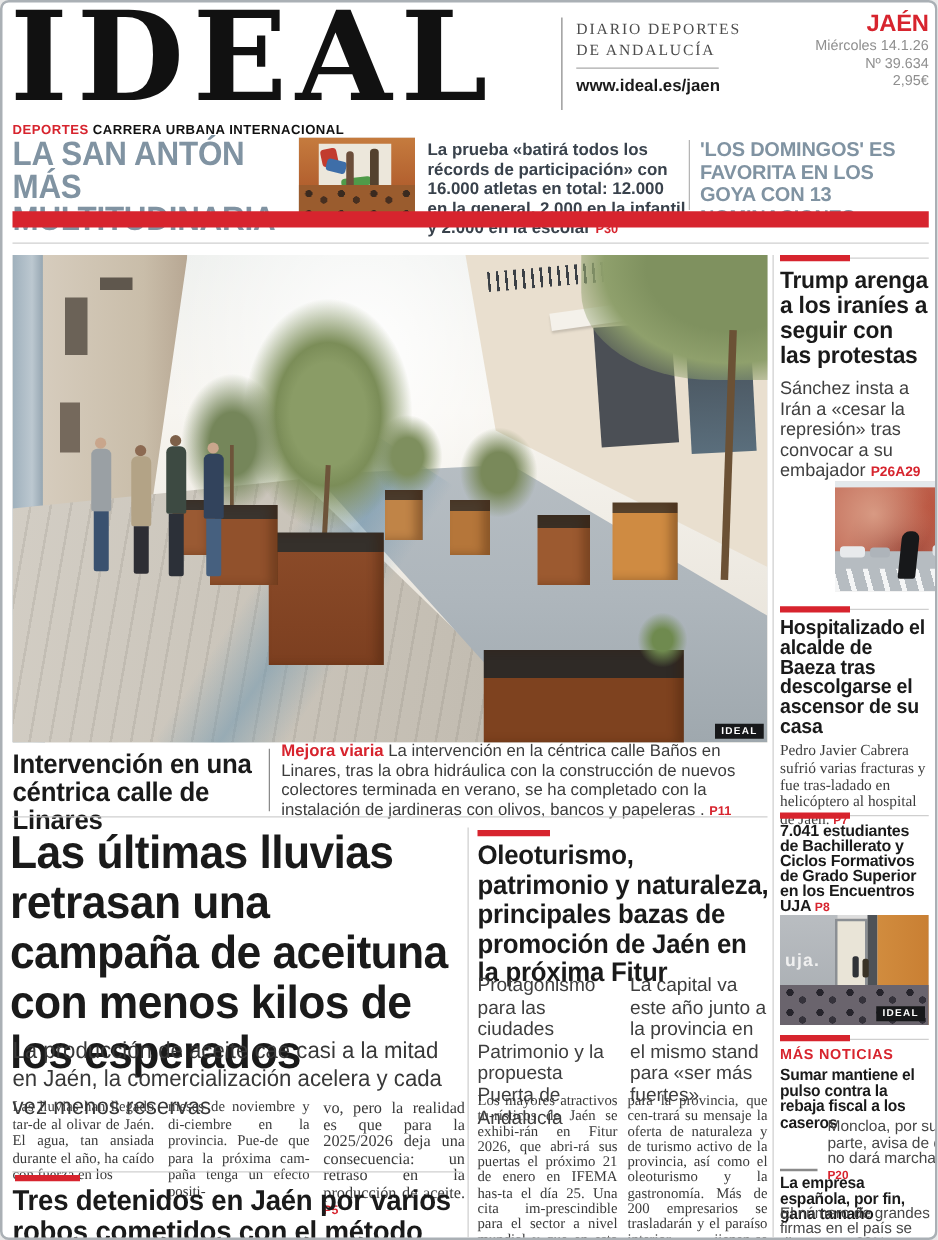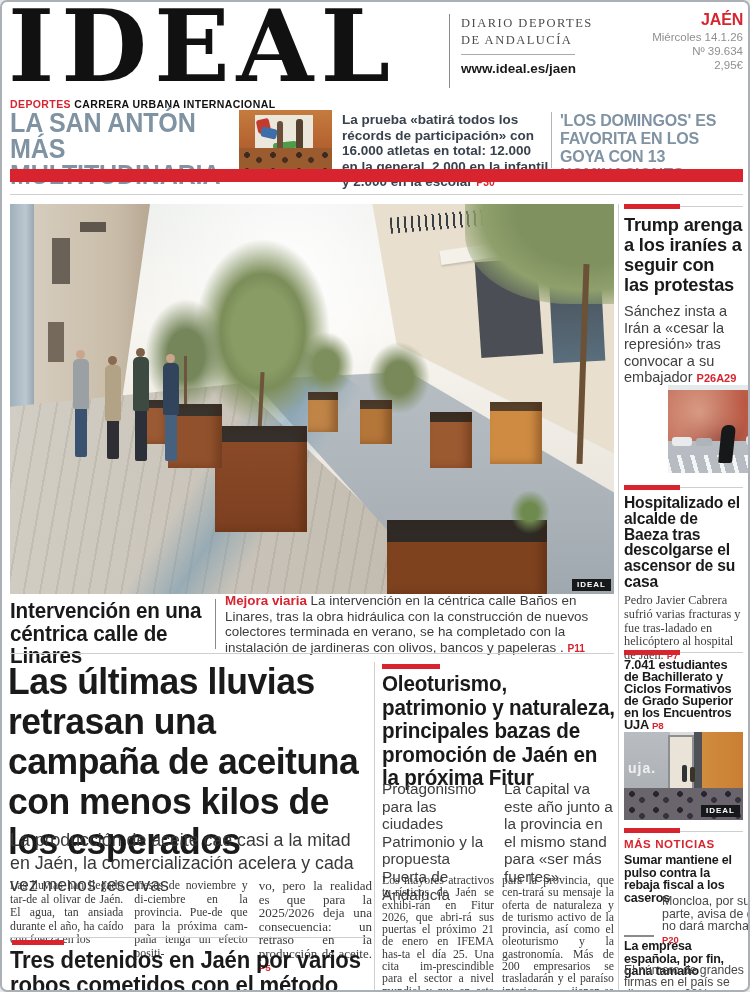--- a/index.html
+++ b/index.html
@@ -40,21 +40,21 @@
   <div class="abs" style="left:0;top:0;width:750px;height:95px;">
     <div class="abs" style="left:6px;top:-4px;font-family:'DejaVu Serif',serif;font-weight:900;font-size:99px;line-height:96px;letter-spacing:7px;color:#111;">IDEAL</div>
     <div class="abs vrule" style="left:447px;top:12px;height:74px;background:#8a8a8a;"></div>
     <div class="abs serif" style="left:459px;top:13px;font-size:12.5px;line-height:17px;letter-spacing:1.5px;color:#4c4c4c;">
       <div>DIARIO DEPORTES</div>
       <div>DE ANDALUCÍA</div>
     </div>
     <div class="abs rule" style="left:459px;top:52px;width:114px;background:#aaa;"></div>
     <div class="abs bold" style="left:459px;top:59px;font-size:13.5px;color:#1a1a1a;">www.ideal.es/jaen</div>
     <div class="abs" style="right:9px;top:7px;text-align:right;">
-      <div class="red xbold" style="font-size:16px;line-height:21px;">JAÉN</div>
+      <div class="red xbold" style="font-size:19px;line-height:21px;">JAÉN</div>
       <div style="font-size:11.5px;line-height:14px;color:#8f8f8f;">Miércoles 14.1.26</div>
       <div style="font-size:11.5px;line-height:14px;color:#8f8f8f;">Nº 39.634</div>
       <div style="font-size:11.5px;line-height:14px;color:#8f8f8f;">2,95€</div>
     </div>
   </div>
 
   <div class="abs" style="left:0;top:95px;width:750px;height:98px;">
     <div class="abs" style="left:8px;top:1px;font-size:10.5px;font-weight:800;letter-spacing:0.4px;">
       <span class="red">DEPORTES</span>
       <span style="color:#111;">CARRERA URBANA INTERNACIONAL</span>

